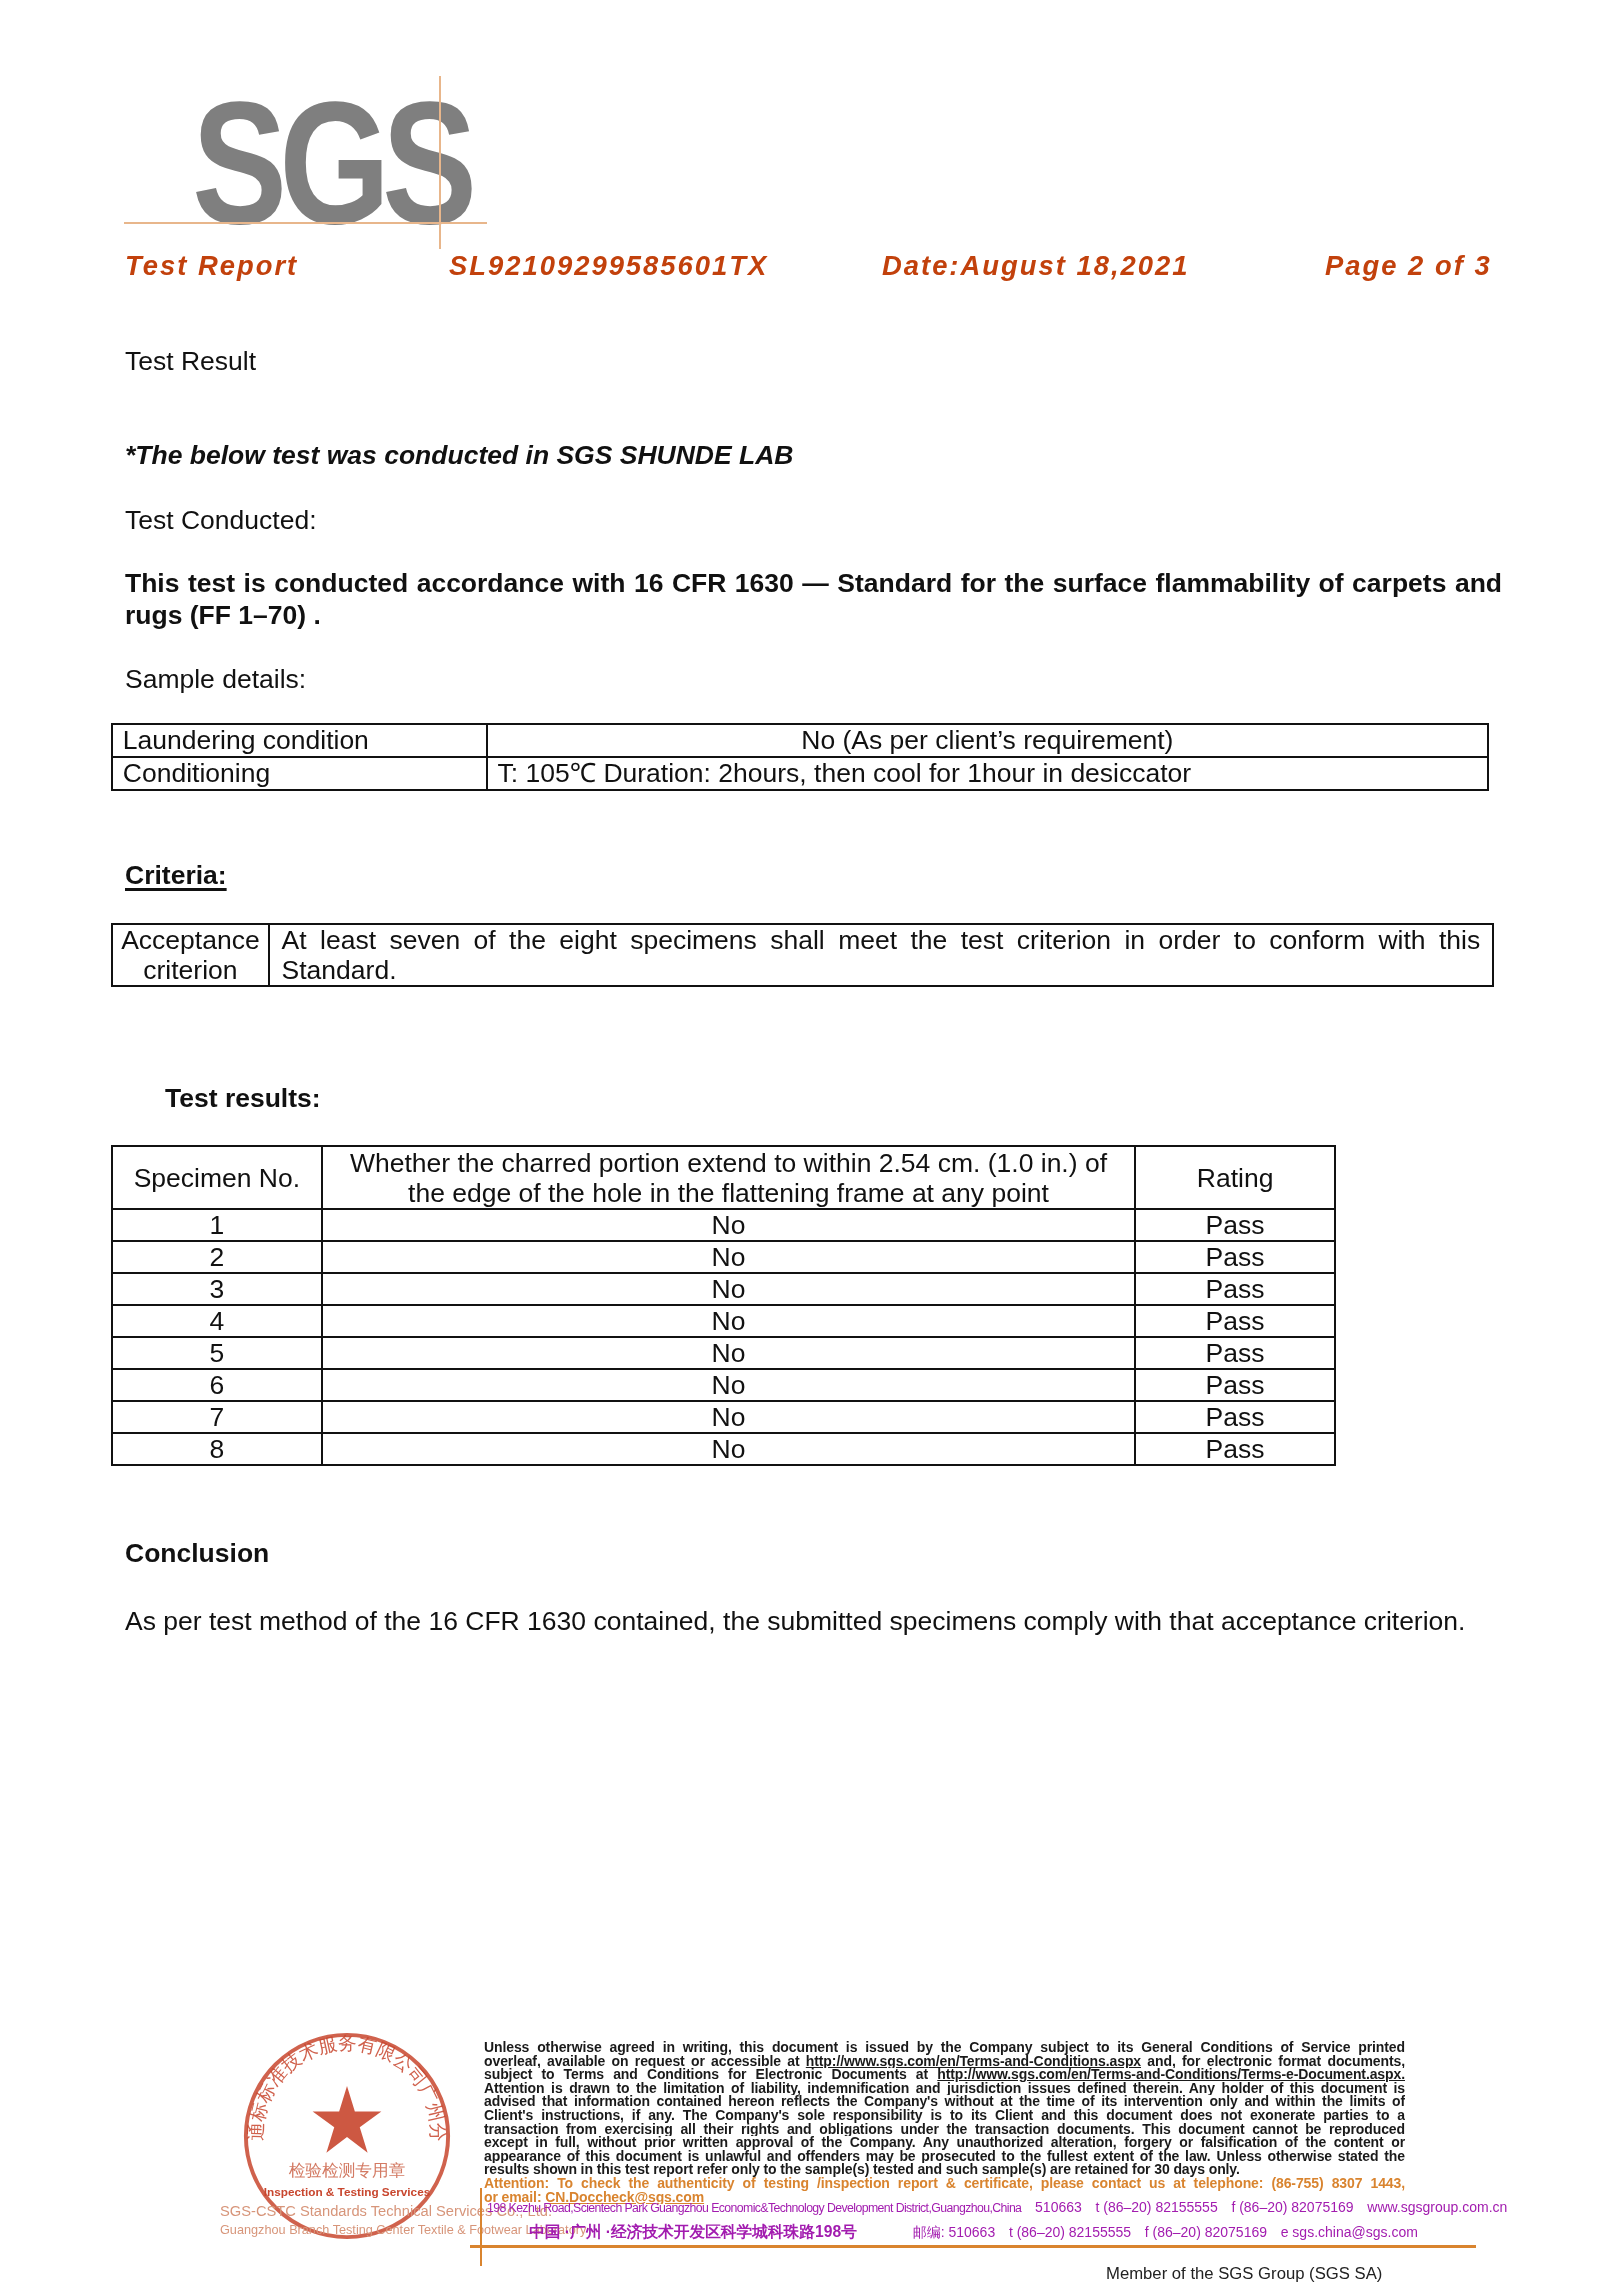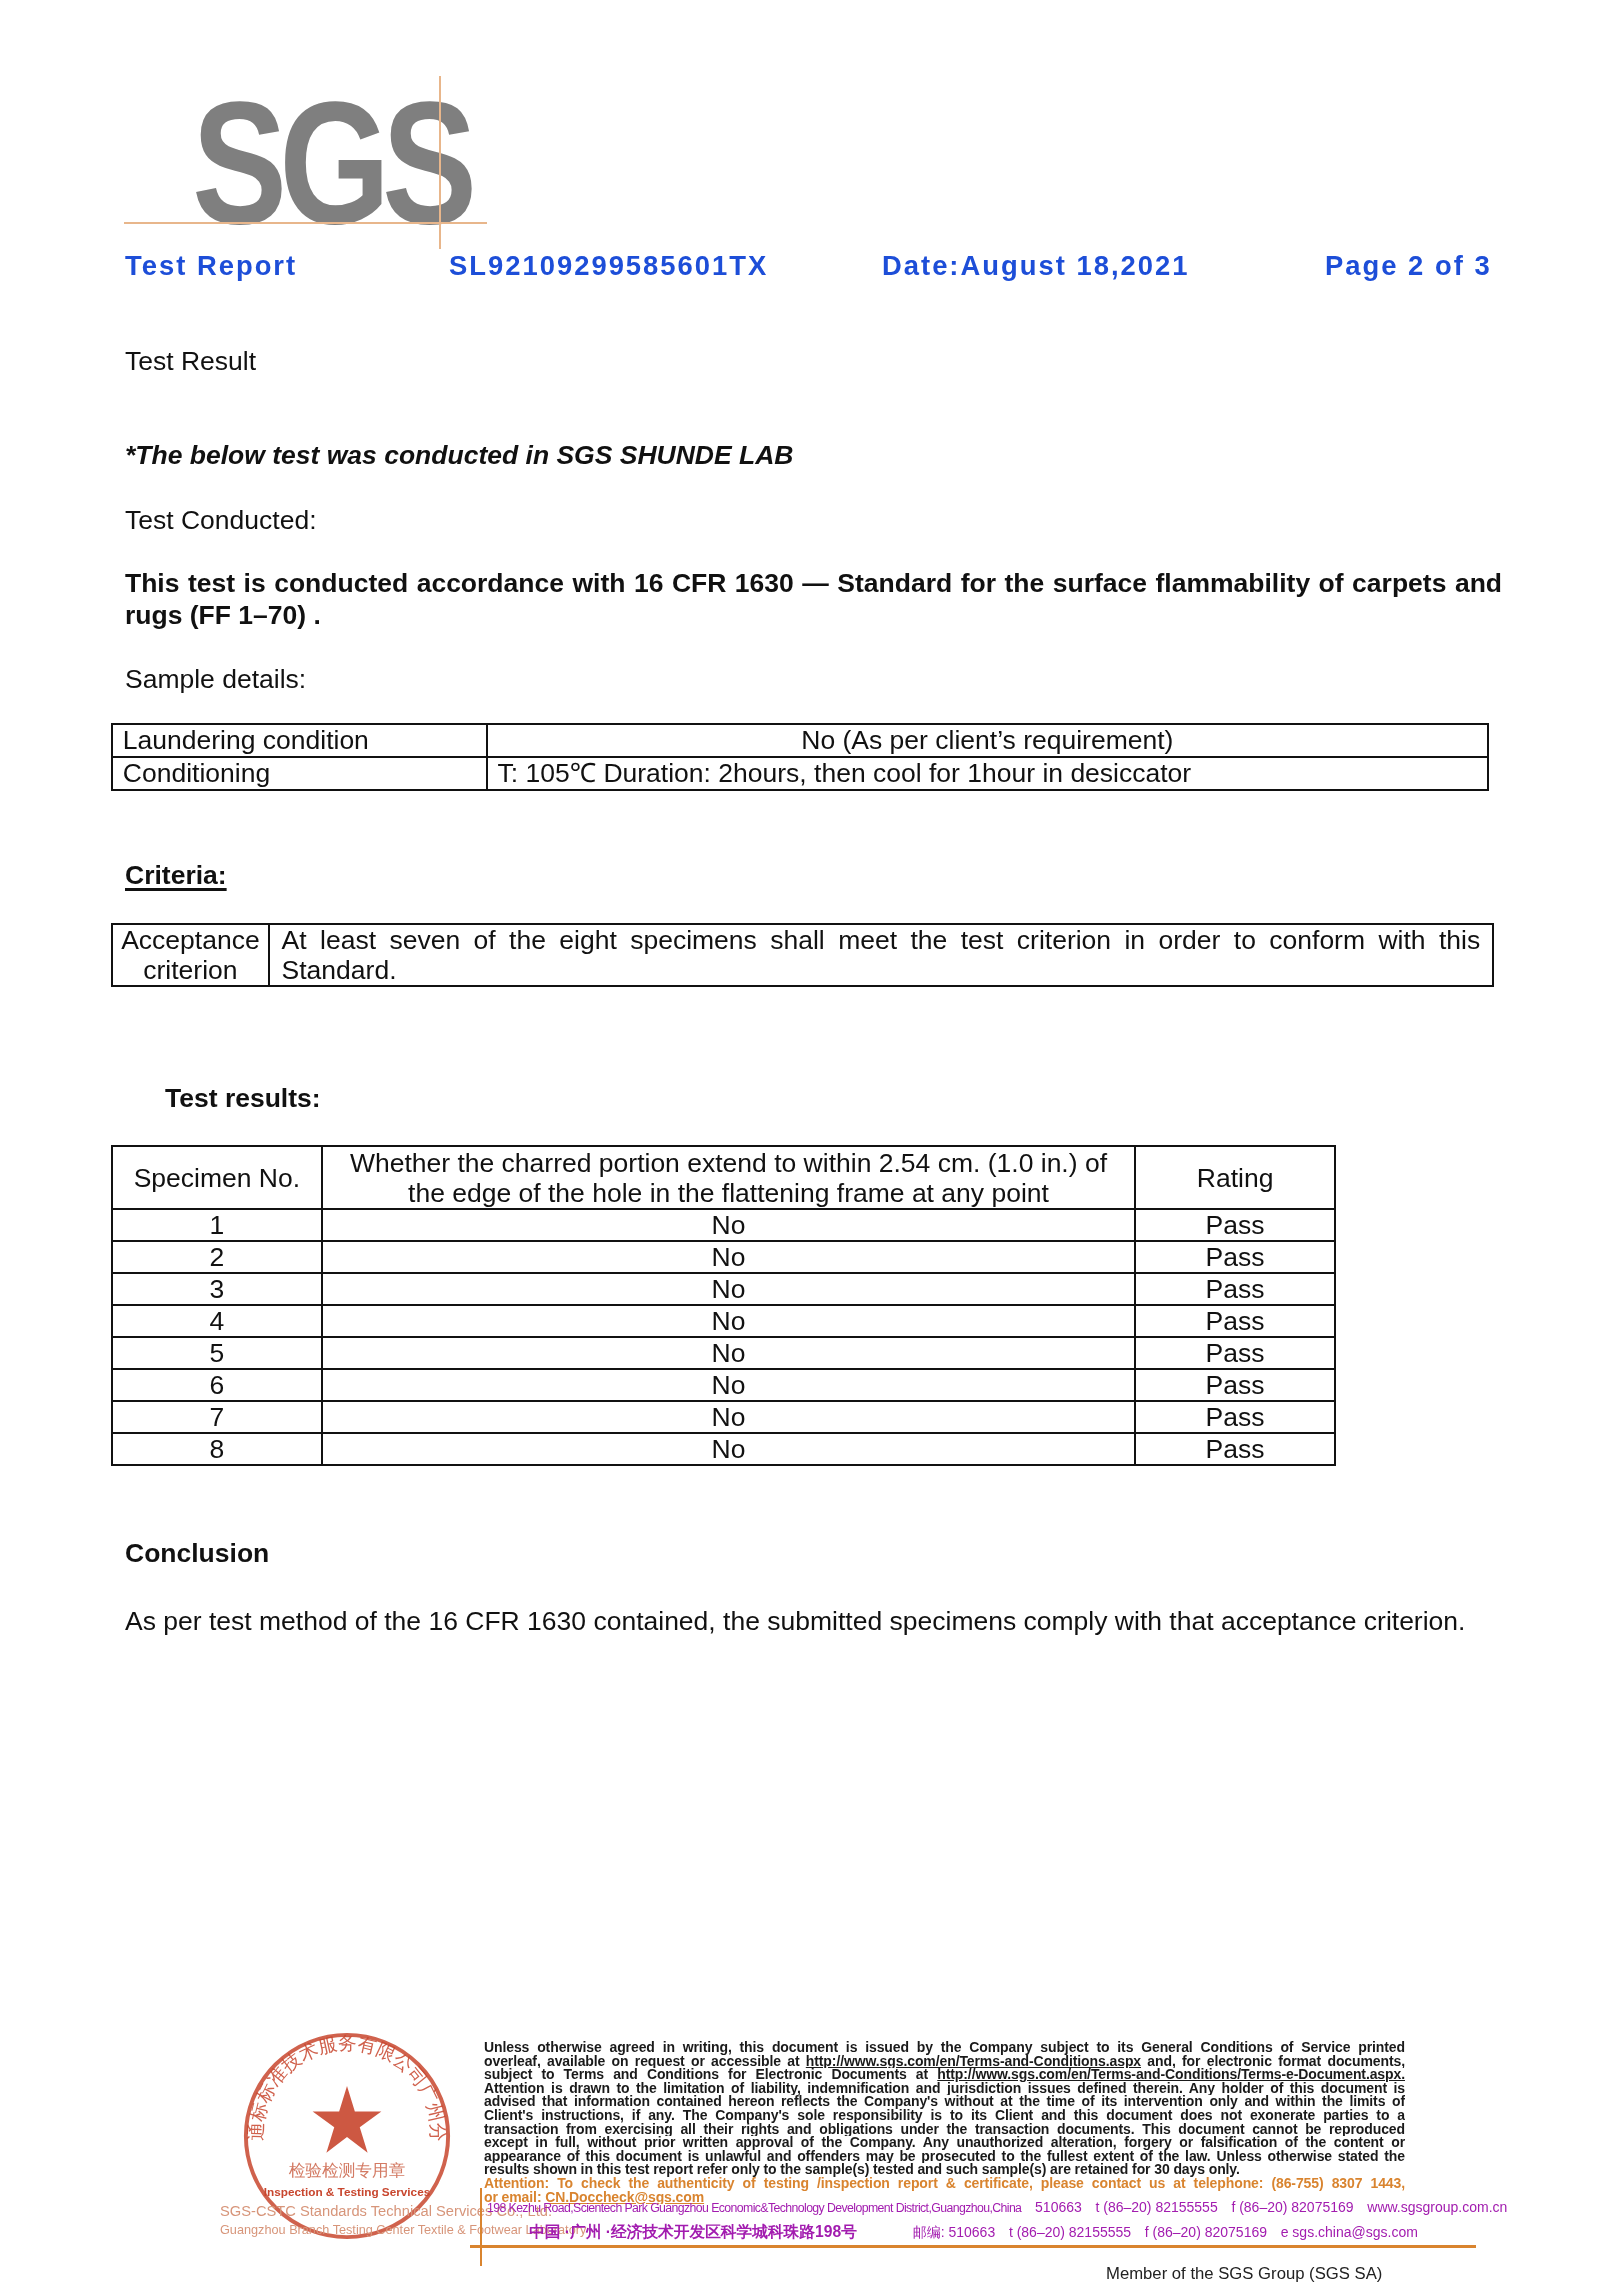--- a/index.html
+++ b/index.html
@@ -8,21 +8,21 @@
   .abs { position: absolute; }
 
   
   .logo-text { left: 192px; top: 76px; font-family: "Liberation Sans", sans-serif; font-weight: bold;
                font-size: 174px; line-height: 174px; color: #7f7f7f; letter-spacing: -9.8px;
                transform: scaleX(0.82); transform-origin: left top; }
   .logo-hline { left: 124px; top: 222px; width: 363px; height: 2px; background: #e8b68b; }
   .logo-vline { left: 439px; top: 76px; width: 2px; height: 173px; background: #e8b68b; }
 
   
-  .hdr { top: 250px; font-weight: bold; font-size: 27.4px; letter-spacing: 2px; color: #1d4ed8; }
+  .hdr { top: 250px; font-weight: bold; font-size: 27.4px; letter-spacing: 2px; color: #c2410c; font-style: italic; }
 
   .p { font-size: 26.5px; line-height: 32px; }
   .b { font-weight: bold; }
   .i { font-style: italic; }
   .u { text-decoration: underline; text-decoration-thickness: 2.9px; text-underline-offset: 3.9px; }
   .justify { text-align: justify; text-align-last: left; }
 
   table { border-collapse: collapse; font-size: 26.5px; }
   td, th { border: 2px solid #111; padding: 0 9.8px; font-weight: normal; }
 

